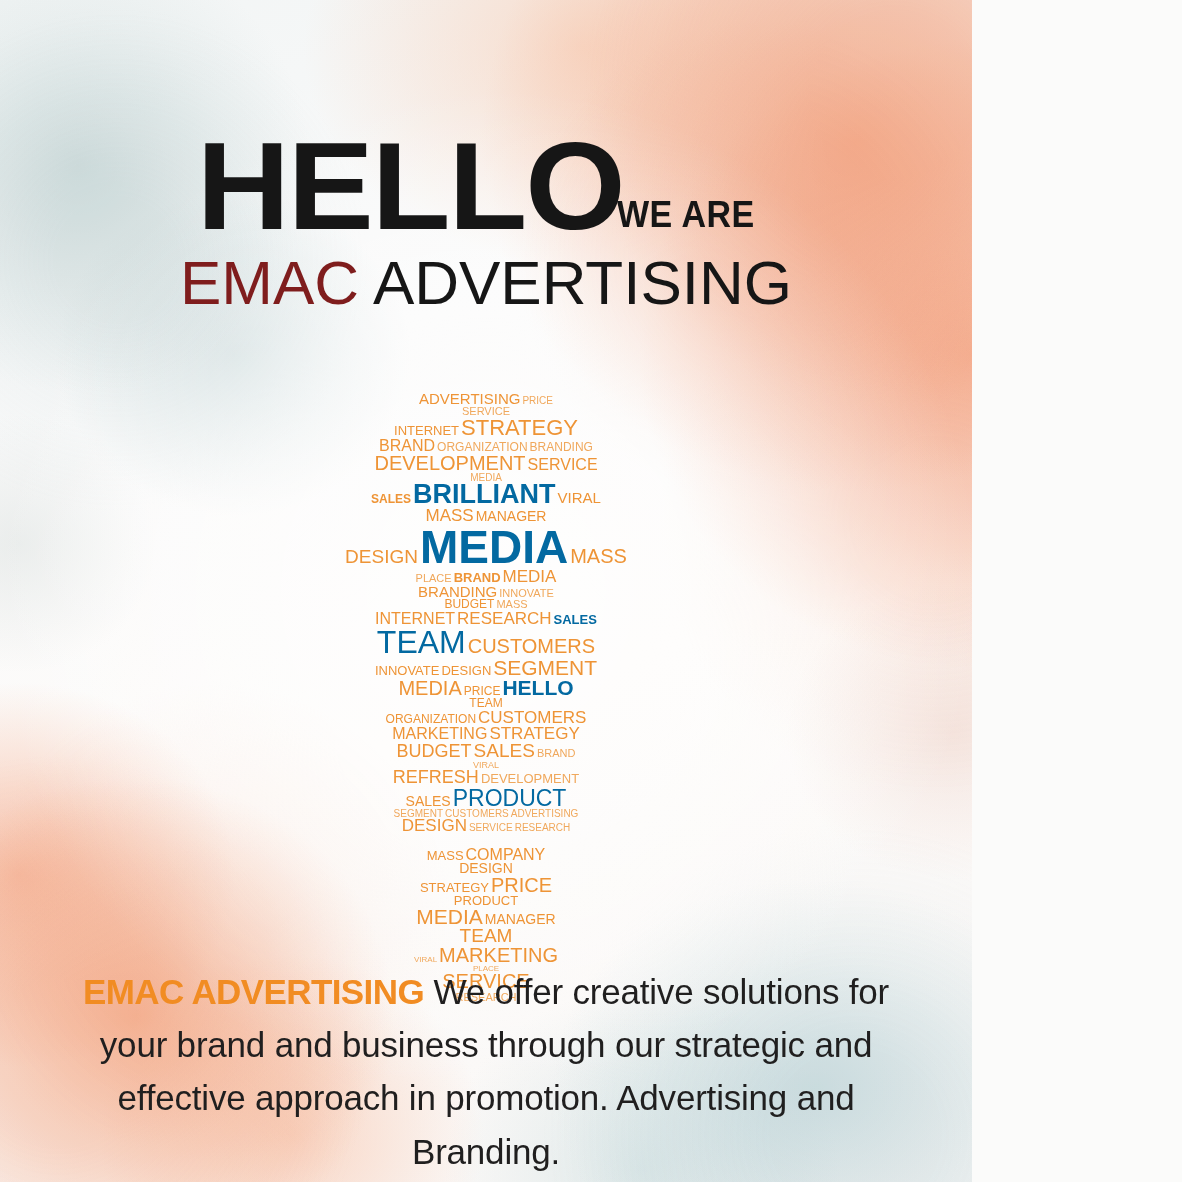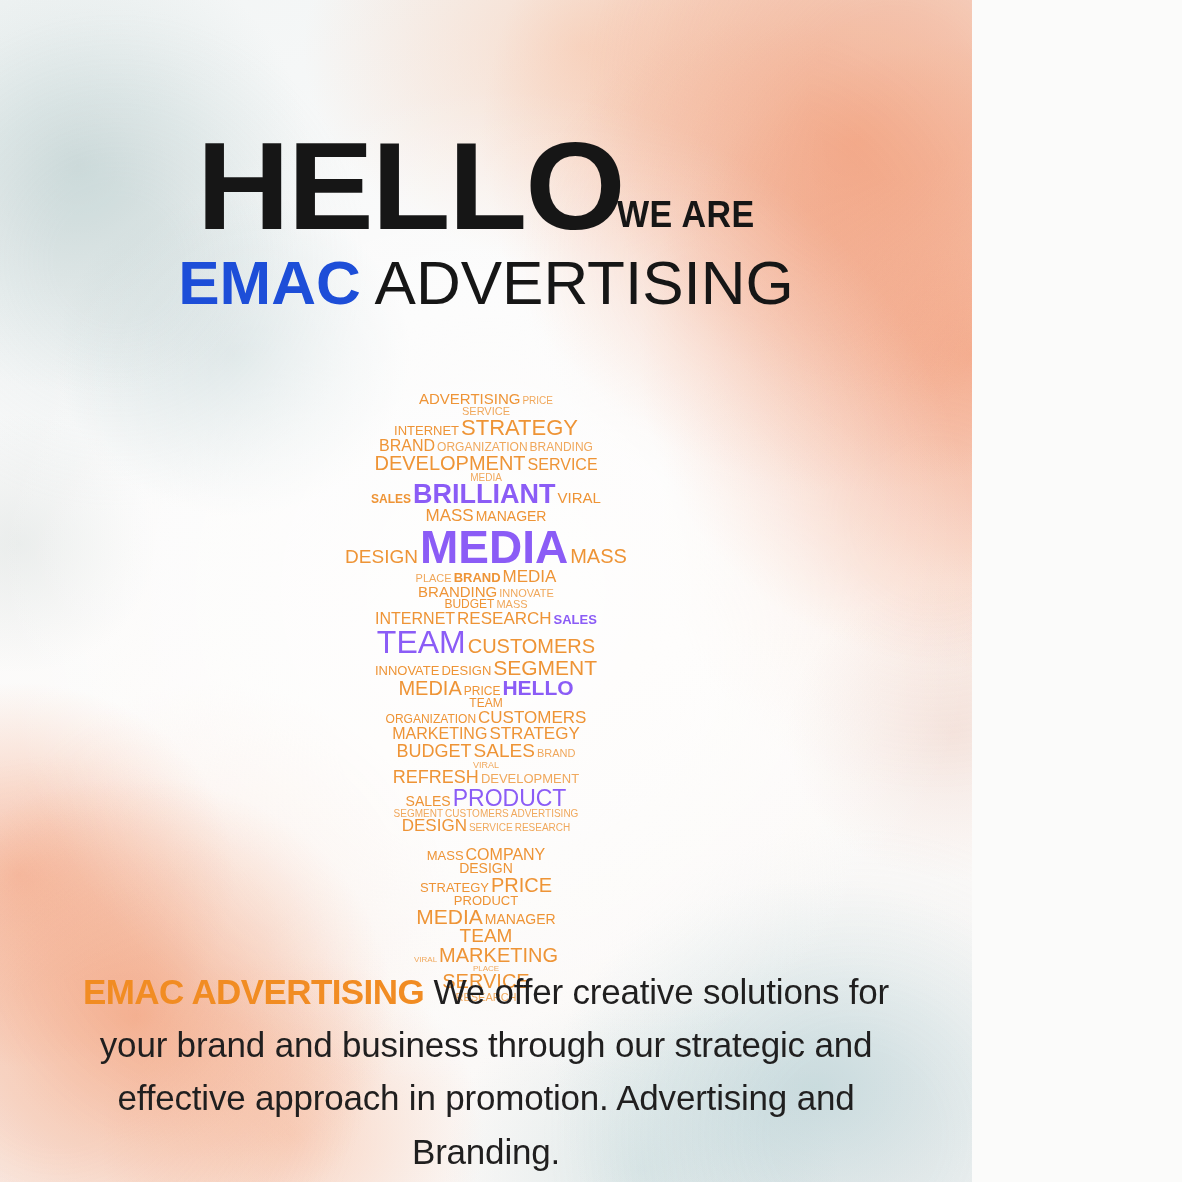--- a/index.html
+++ b/index.html
@@ -60,40 +60,40 @@
   .we-are{
     font-family:"Liberation Sans", sans-serif;
     font-weight:700;font-size:37px;letter-spacing:.5px;color:#161616;
     transform:scaleX(.92);transform-origin:left bottom;
     padding-bottom:9px;margin-left:2px;white-space:nowrap;
   }
   .hl-row2{
     margin-top:8px;font-family:"Liberation Sans", sans-serif;
     font-weight:400;font-size:62px;letter-spacing:0px;color:#161616;white-space:nowrap;
   }
-  .hl-row2 .brand{color:#1d4ed8;font-weight:700;}
+  .hl-row2 .brand{color:#7f1d1d;font-weight:400;}
 
   
   #cloud{position:absolute;left:0;right:0;top:392px;}
   .bulb-globe,.bulb-base{
     margin:0 auto;text-align:center;
     font-family:"Liberation Sans", sans-serif;color:#f18c23;
   }
   .bulb-globe{width:268px;}
   .bulb-base{width:268px;margin-top:12px;}
   .cl-line{
     display:flex;justify-content:center;align-items:baseline;
     white-space:nowrap;line-height:.96;
   }
   .cl-line span{display:inline-block;padding:0 1px;}
   .w{font-weight:400;}
   .b{font-weight:700;}
   .lt{color:#f0a85c;}
   .md{color:#ee9436;}
-  .dk{color:#8b5cf6;}
+  .dk{color:#0369a1;}
 
   
   #blurb{
     position:absolute;left:50px;right:50px;top:930px;
     text-align:center;color:#201f1f;
     font-family:Liberation Sans, sans-serif;
     font-size:35px;font-weight:400;line-height:1.52;letter-spacing:-.2px;
   }
   #blurb .brand{color:#f18c23;font-weight:700;letter-spacing:-.6px;}
 </style>

